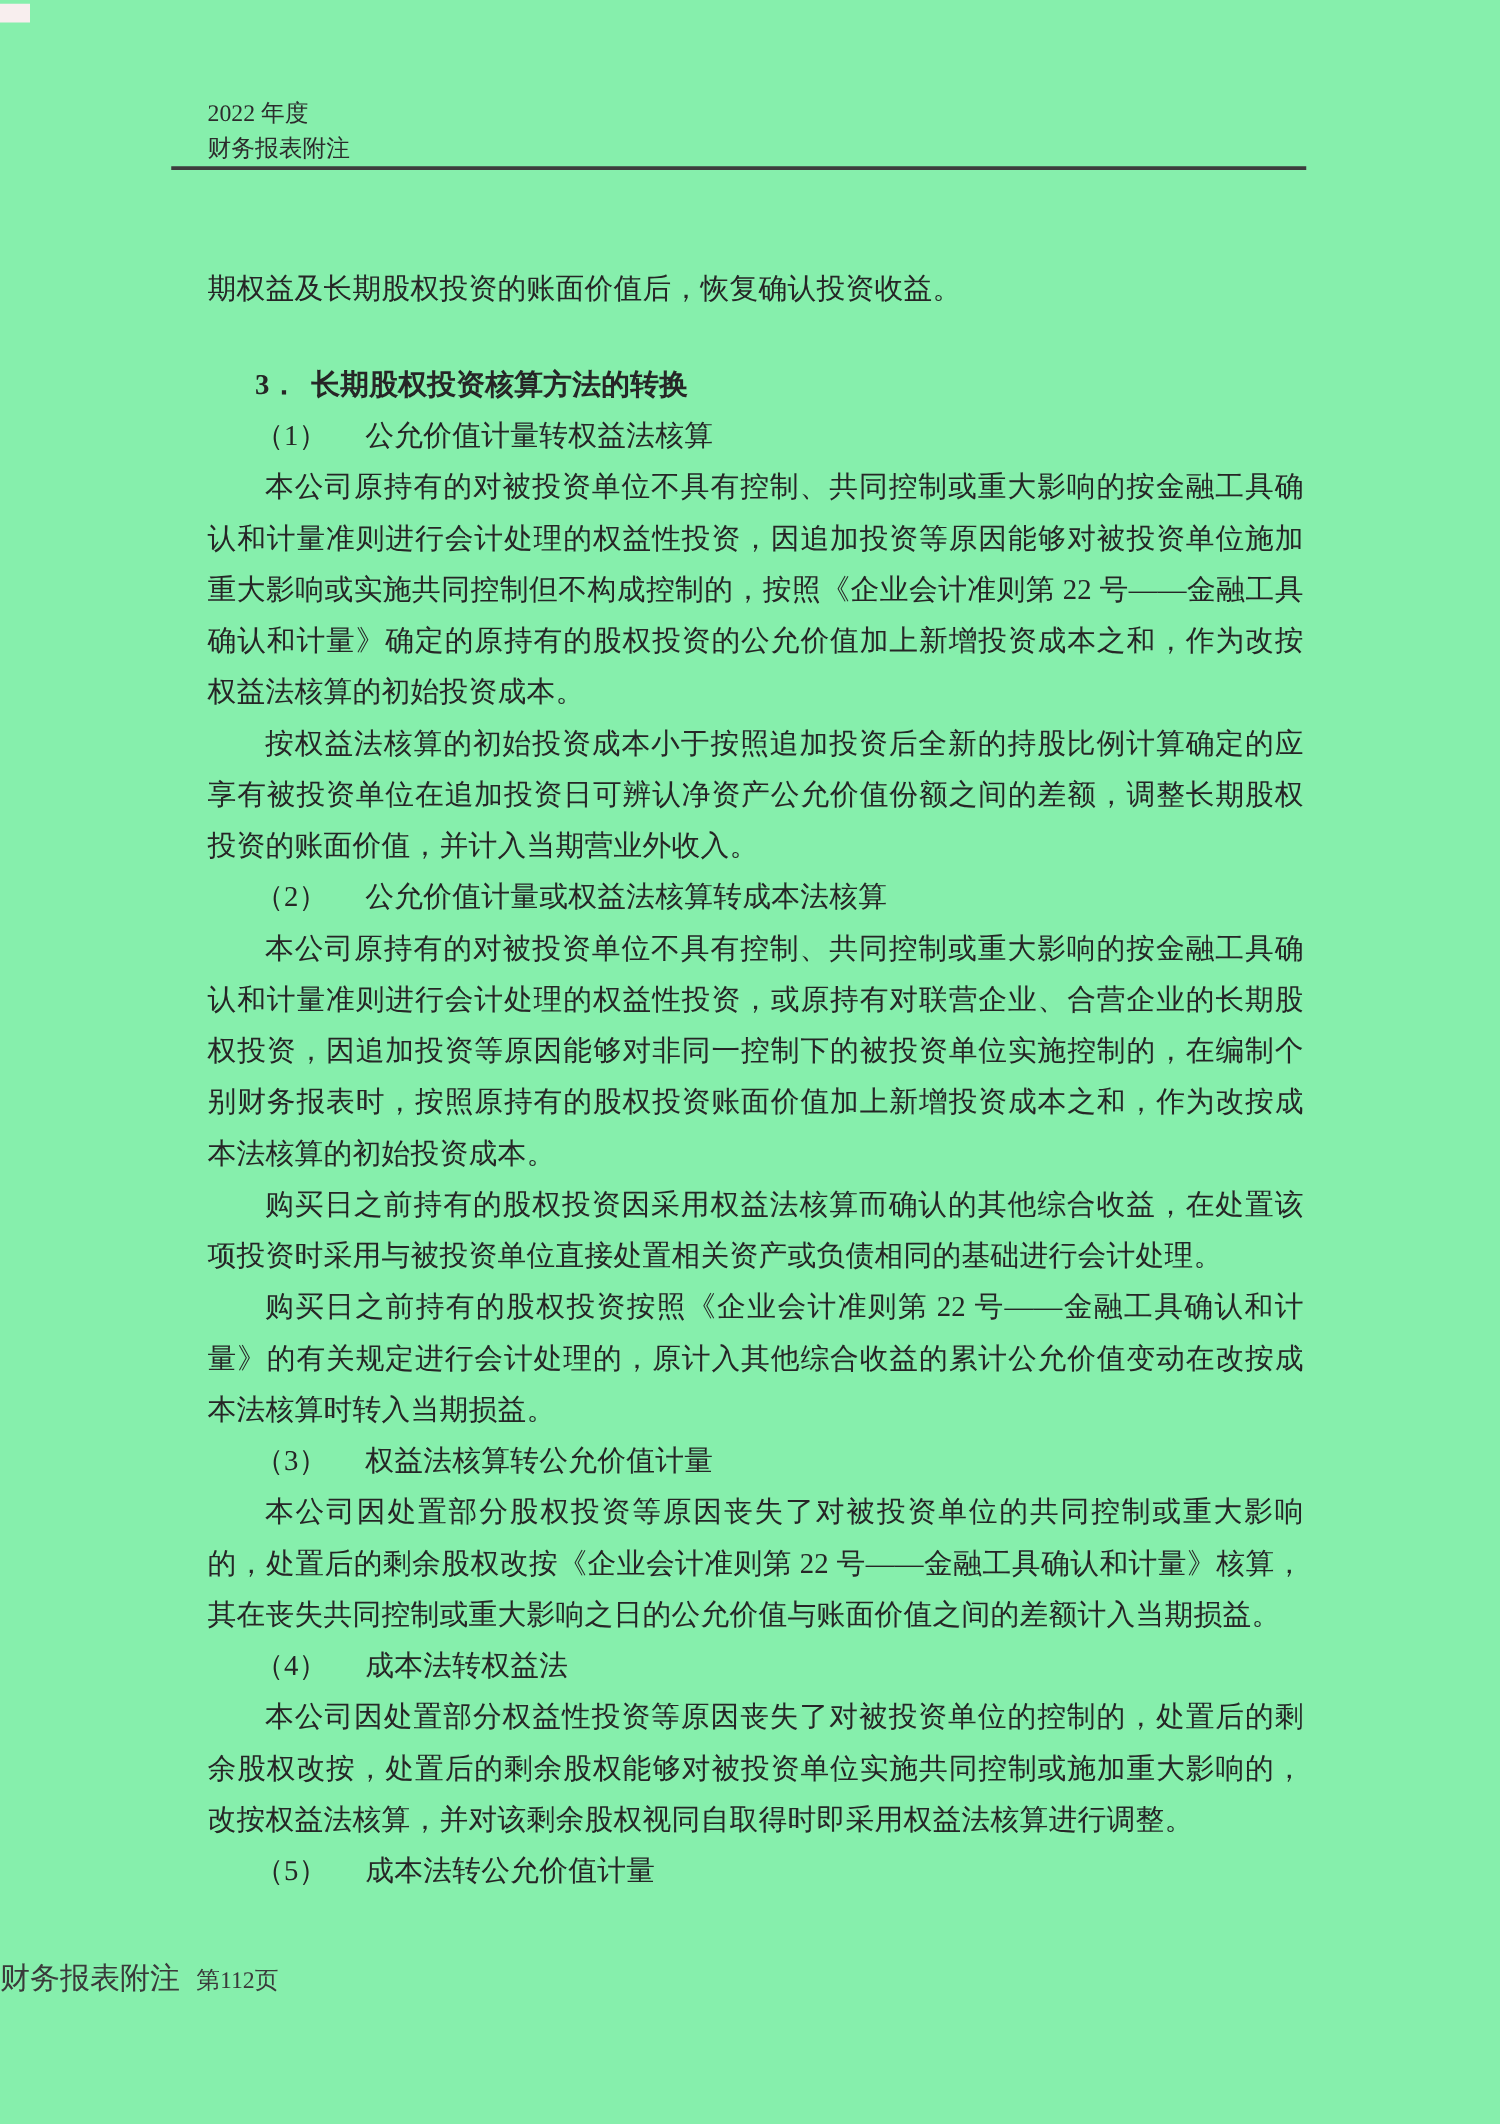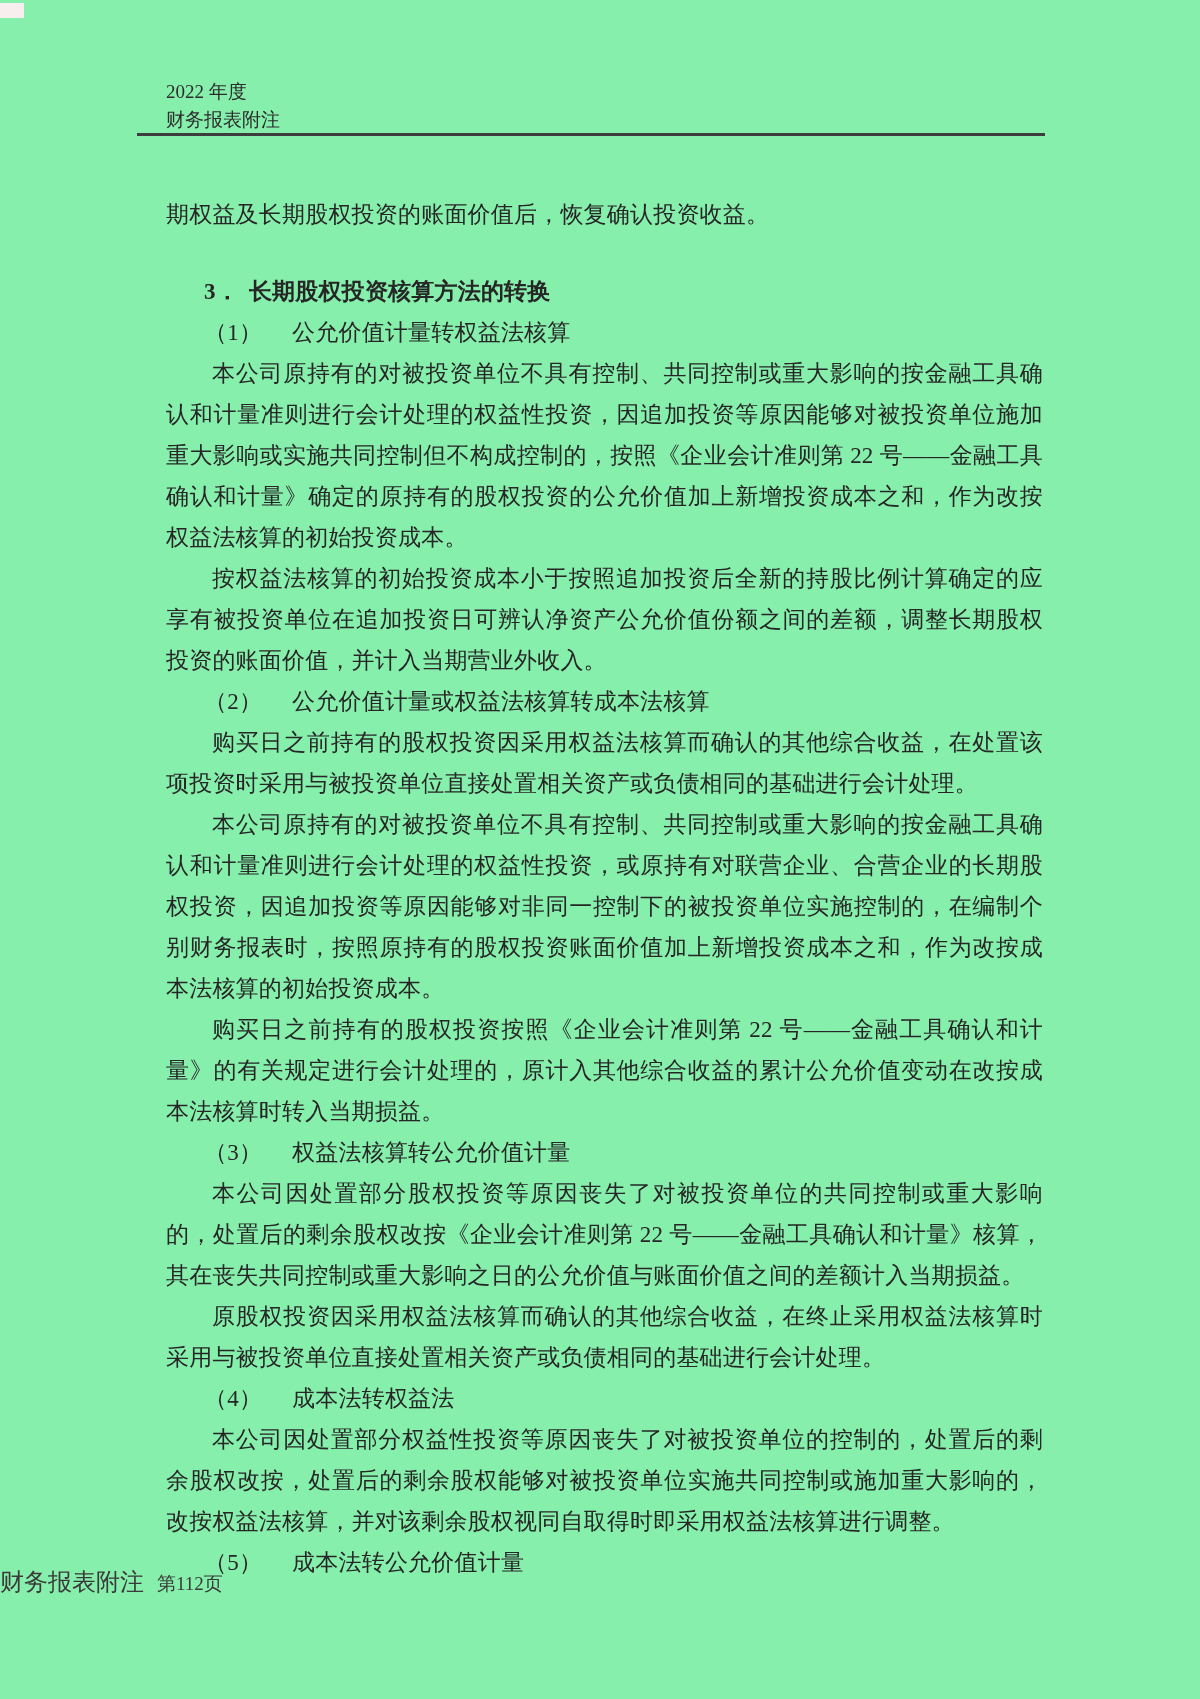--- a/index.html
+++ b/index.html
@@ -6,21 +6,21 @@
   .page {
     position:relative; width:1200px; height:1699px; margin:0 auto;
     background:#86efac; overflow:hidden;
     font-family:"Liberation Serif","DejaVu Serif",serif;
     color:#262626;
   }
   .scan-mark { position:absolute; left:0; top:3px; width:24px; height:15px; background:#f8eeee; }
   .hdr { position:absolute; left:166px; top:78px; font-size:19px; line-height:28px; color:#2c2c2c; }
   .rule { position:absolute; left:137px; top:133px; width:908px; height:0; border-top:3px solid #3d3d3d; }
   .body {
-    position:absolute; left:166px; top:194px; width:877px;
+    position:absolute; left:166px; top:210px; width:877px;
     font-size:23px; line-height:41px;
     text-align:justify; text-justify:inter-character;
     letter-spacing:0.2px;
     font-family:Liberation Serif, serif;
   }
   .body p { margin:0; }
   p.para { text-indent:46px; }
   p.h3 { font-weight:bold; padding-left:38px;margin-top:36px; }
   p.h3 .ht { margin-left:10px; }
   p.item { padding-left:38px; }
@@ -58,33 +58,32 @@
     </p>
 
     <p class="para">本公司原持有的对被投资单位不具有控制、共同控制或重大影响的按金融工具确认和计量准则进行会计处理的权益性投资，因追加投资等原因能够对被投资单位施加重大影响或实施共同控制但不构成控制的，按照《企业会计准则第 22 号——金融工具确认和计量》确定的原持有的股权投资的公允价值加上新增投资成本之和，作为改按权益法核算的初始投资成本。</p>
 
     <p class="para">按权益法核算的初始投资成本小于按照追加投资后全新的持股比例计算确定的应享有被投资单位在追加投资日可辨认净资产公允价值份额之间的差额，调整长期股权投资的账面价值，并计入当期营业外收入。</p>
 
     <p class="item">
       <span>（2）</span><span class="ht">公允价值计量或权益法核算转成本法核算</span>
     </p>
 
+    <p class="para">本公司原持有的对被投资单位不具有控制、共同控制或重大影响的按金融工具确认和计量准则进行会计处理的权益性投资，或原持有对联营企业、合营企业的长期股权投资，因追加投资等原因能够对非同一控制下的被投资单位实施控制的，在编制个别财务报表时，按照原持有的股权投资账面价值加上新增投资成本之和，作为改按成本法核算的初始投资成本。</p>
+
     <p class="para">购买日之前持有的股权投资因采用权益法核算而确认的其他综合收益，在处置该项投资时采用与被投资单位直接处置相关资产或负债相同的基础进行会计处理。</p>
-
-    <p class="para">本公司原持有的对被投资单位不具有控制、共同控制或重大影响的按金融工具确认和计量准则进行会计处理的权益性投资，或原持有对联营企业、合营企业的长期股权投资，因追加投资等原因能够对非同一控制下的被投资单位实施控制的，在编制个别财务报表时，按照原持有的股权投资账面价值加上新增投资成本之和，作为改按成本法核算的初始投资成本。</p>
 
     <p class="para">购买日之前持有的股权投资按照《企业会计准则第 22 号——金融工具确认和计量》的有关规定进行会计处理的，原计入其他综合收益的累计公允价值变动在改按成本法核算时转入当期损益。</p>
 
     <p class="item">
       <span>（3）</span><span class="ht">权益法核算转公允价值计量</span>
     </p>
 
     <p class="para">本公司因处置部分股权投资等原因丧失了对被投资单位的共同控制或重大影响的，处置后的剩余股权改按《企业会计准则第 22 号——金融工具确认和计量》核算，其在丧失共同控制或重大影响之日的公允价值与账面价值之间的差额计入当期损益。</p>
 
-    <p class="para">原股权投资因采用权益法核算而确认的其他综合收益，在终止采用权益法核算时采用与被投资单位直接处置相关资产或负债相同的基础进行会计处理。</p>
 
     <p class="item">
       <span>（4）</span><span class="ht">成本法转权益法</span>
     </p>
 
     <p class="para">本公司因处置部分权益性投资等原因丧失了对被投资单位的控制的，处置后的剩余股权改按，处置后的剩余股权能够对被投资单位实施共同控制或施加重大影响的，改按权益法核算，并对该剩余股权视同自取得时即采用权益法核算进行调整。</p>
 
     <p class="item">
       <span>（5）</span><span class="ht">成本法转公允价值计量</span>
     </p>

